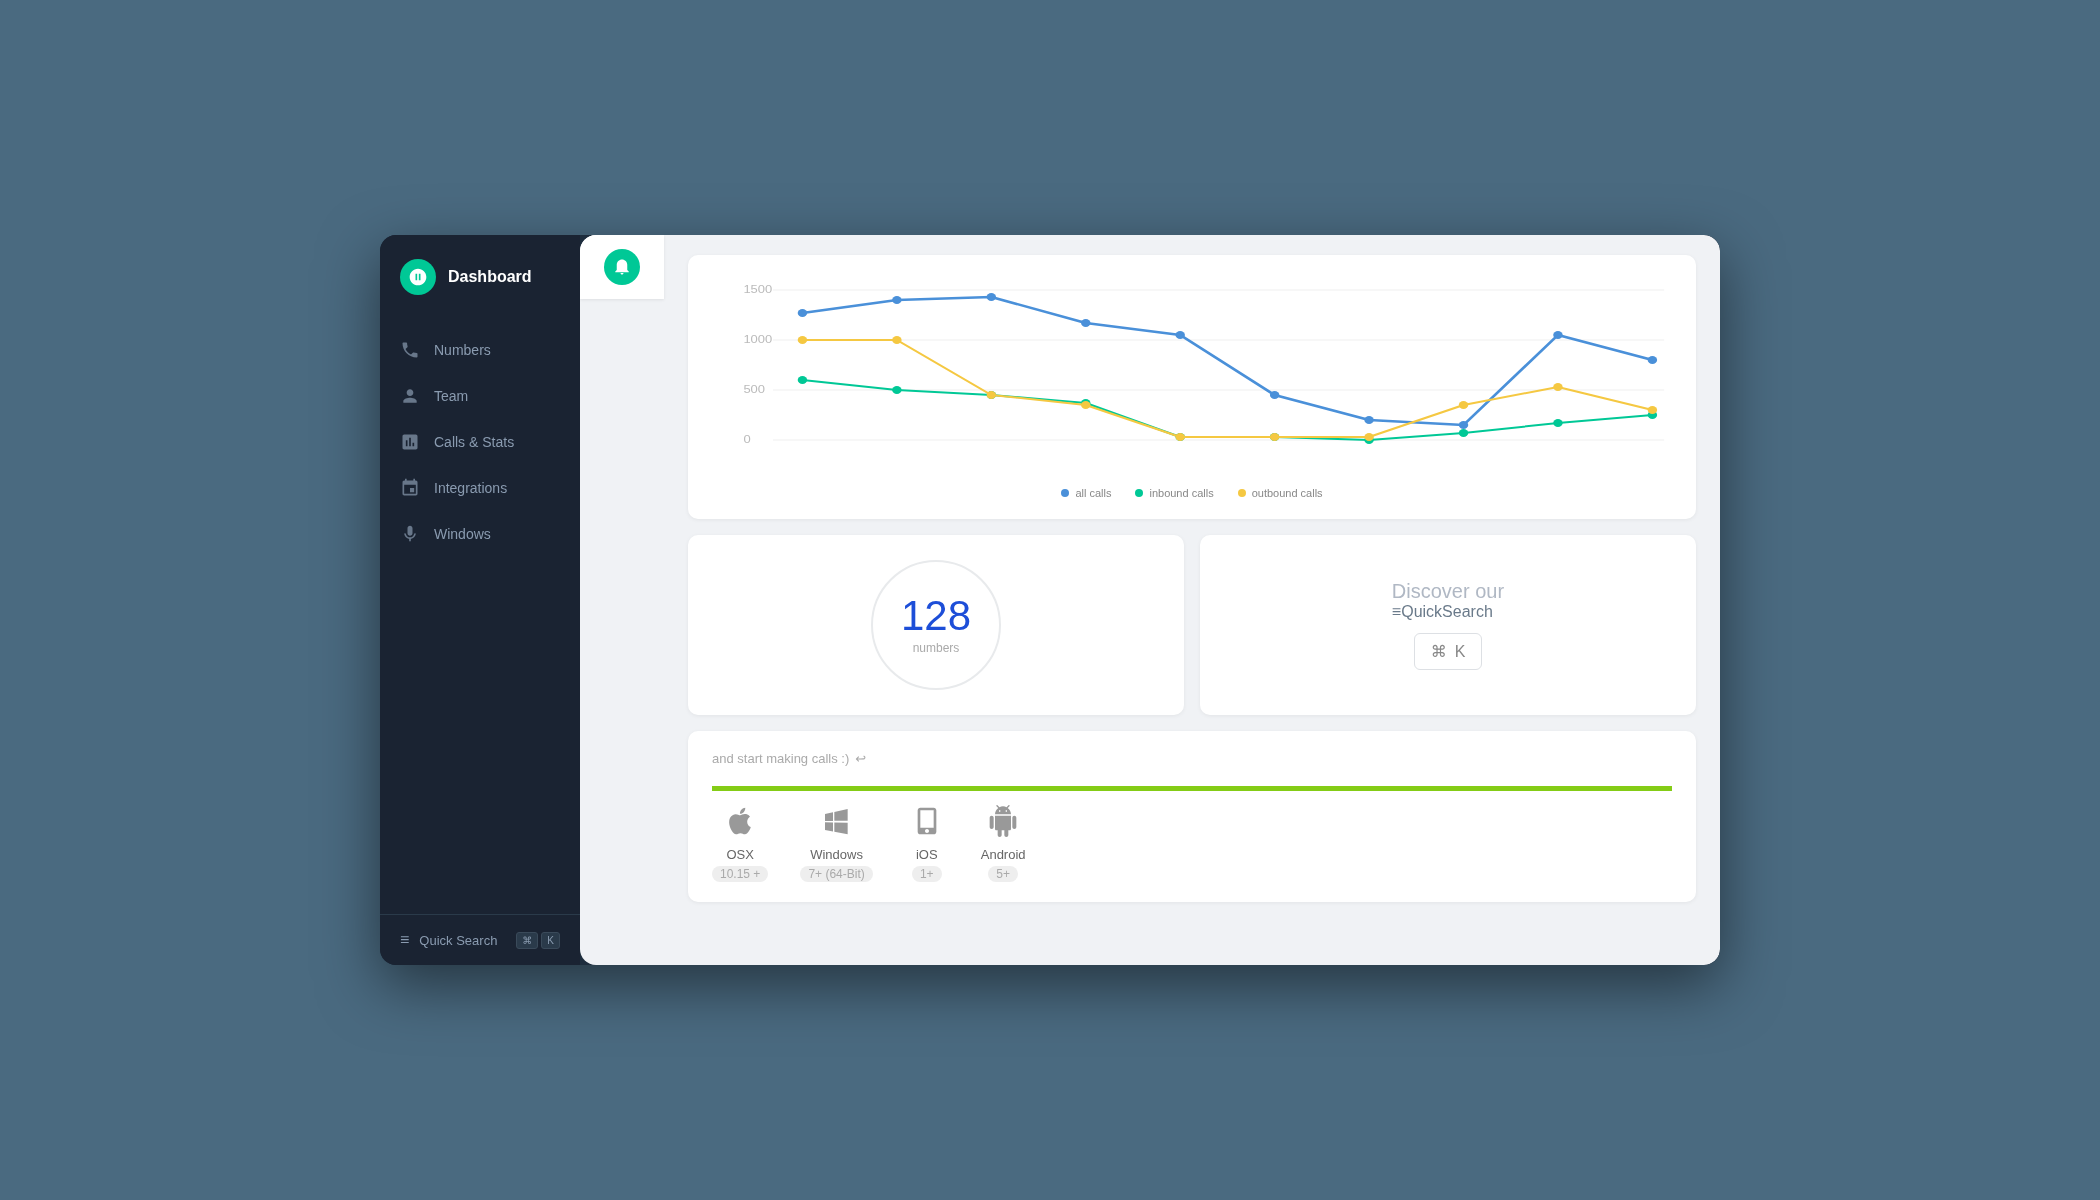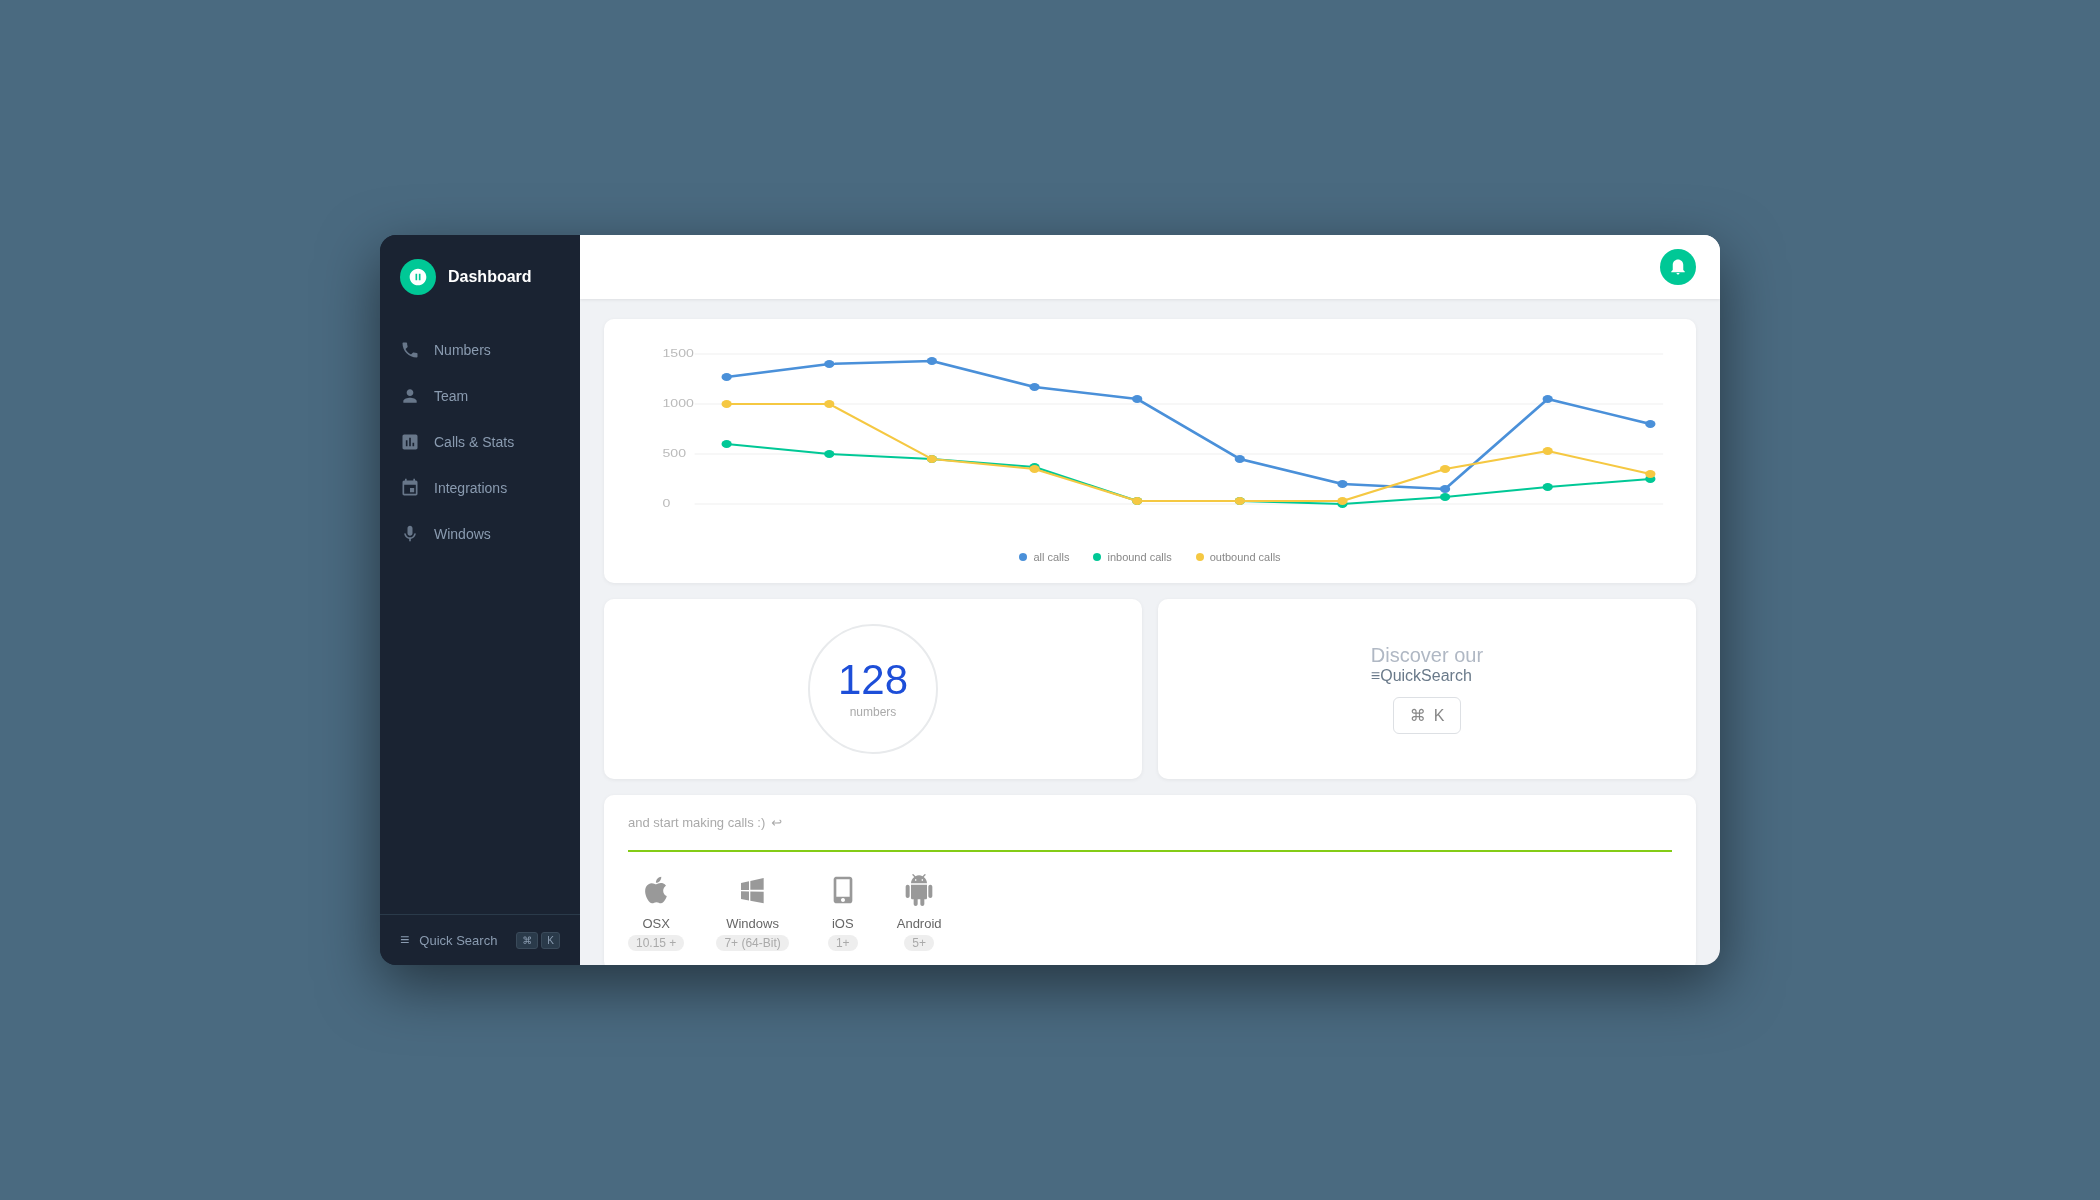--- a/index.html
+++ b/index.html
@@ -99,22 +99,23 @@
       border-radius: 3px;
       color: #8a9bb0;
       font-size: 10px;
       padding: 2px 5px;
     }
     
     .main {
       flex: 1;
       background: #f0f2f5;
       display: flex;
-      flex-direction: column;
+      flex-direction: row;
       overflow: hidden;
+      border-radius: 16px;
     }
     .topbar {
       background: #ffffff;
       height: 64px;
       display: flex;
       align-items: center;
       justify-content: flex-end;
       padding: 0 24px;
       box-shadow: 0 1px 3px rgba(0,0,0,0.08);
       flex-shrink: 0;
@@ -482,21 +483,21 @@
           </div>
         </div>
 
       </div>
 
       <div class="download-card">
         <div class="download-subtitle">
           <span>and start making calls :)</span>
           <span>↩</span>
         </div>
-        <div style="display:flex;gap:32px;margin-top:16px;padding-top:16px;border-top:2px solid #84cc16">
+        <div style="display:flex;gap:32px;margin-top:16px;padding-top:8px;border-top:5px solid #84cc16">
           <div class="app-item">
             <div class="app-icon-wrapper">
               <svg viewBox="0 0 24 24" fill="#999" width="32" height="32">
                   <path d="M18.71 19.5c-.83 1.24-1.71 2.45-3.05 2.47-1.34.03-1.77-.79-3.29-.79-1.53 0-2 .77-3.27.82-1.31.05-2.3-1.32-3.14-2.53C4.25 17 2.94 12.45 4.7 9.39c.87-1.52 2.43-2.48 4.12-2.51 1.28-.02 2.5.87 3.29.87.78 0 2.26-1.07 3.8-.91.65.03 2.47.26 3.64 1.98-.09.06-2.17 1.28-2.15 3.81.03 3.02 2.65 4.03 2.68 4.04-.03.07-.42 1.44-1.38 2.83M13 3.5c.73-.83 1.94-1.46 2.94-1.5.13 1.17-.34 2.35-1.04 3.19-.69.85-1.83 1.51-2.95 1.42-.15-1.15.41-2.35 1.05-3.11z"></path>
                 </svg>
             </div>
             <span class="app-name">OSX</span>
             <span class="app-version">10.15 +</span>
           </div>
           <div class="app-item">

